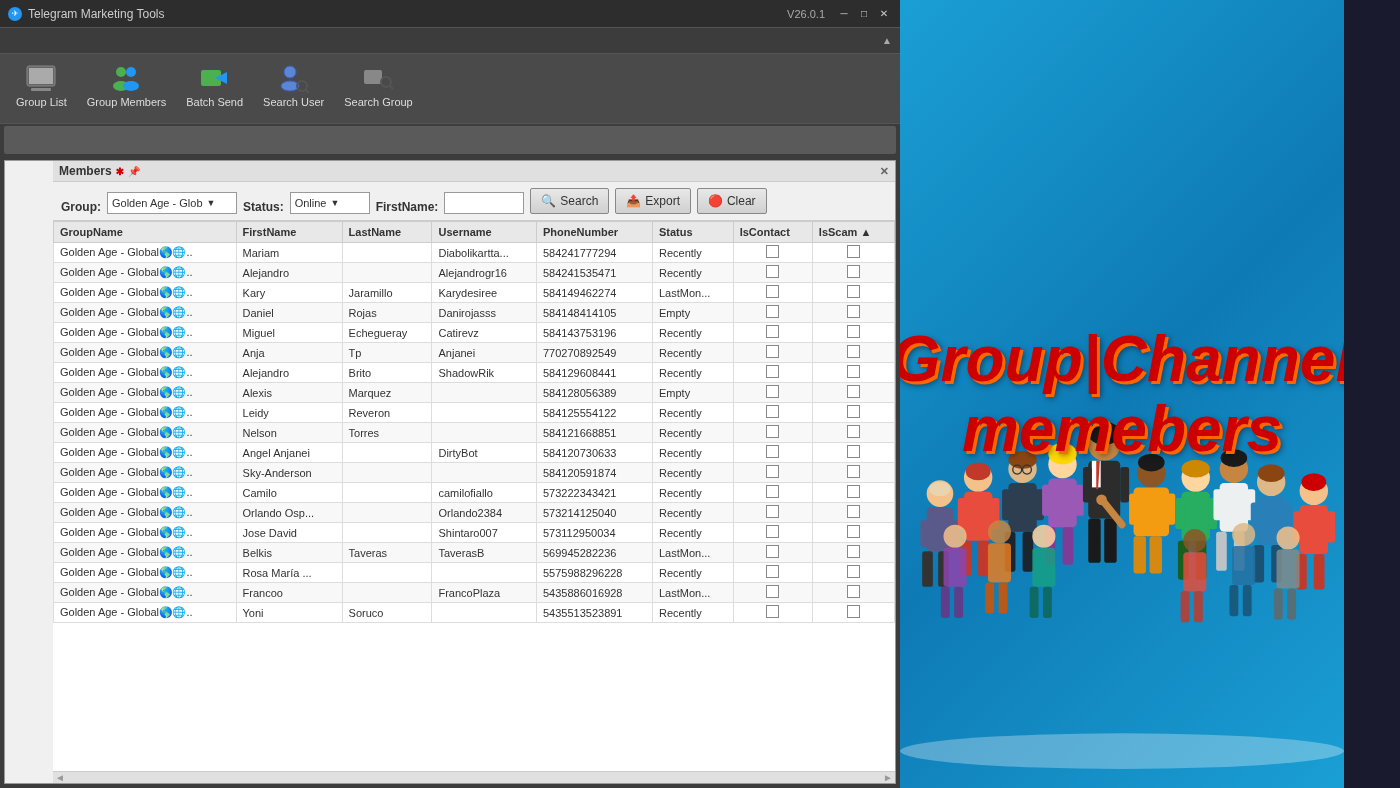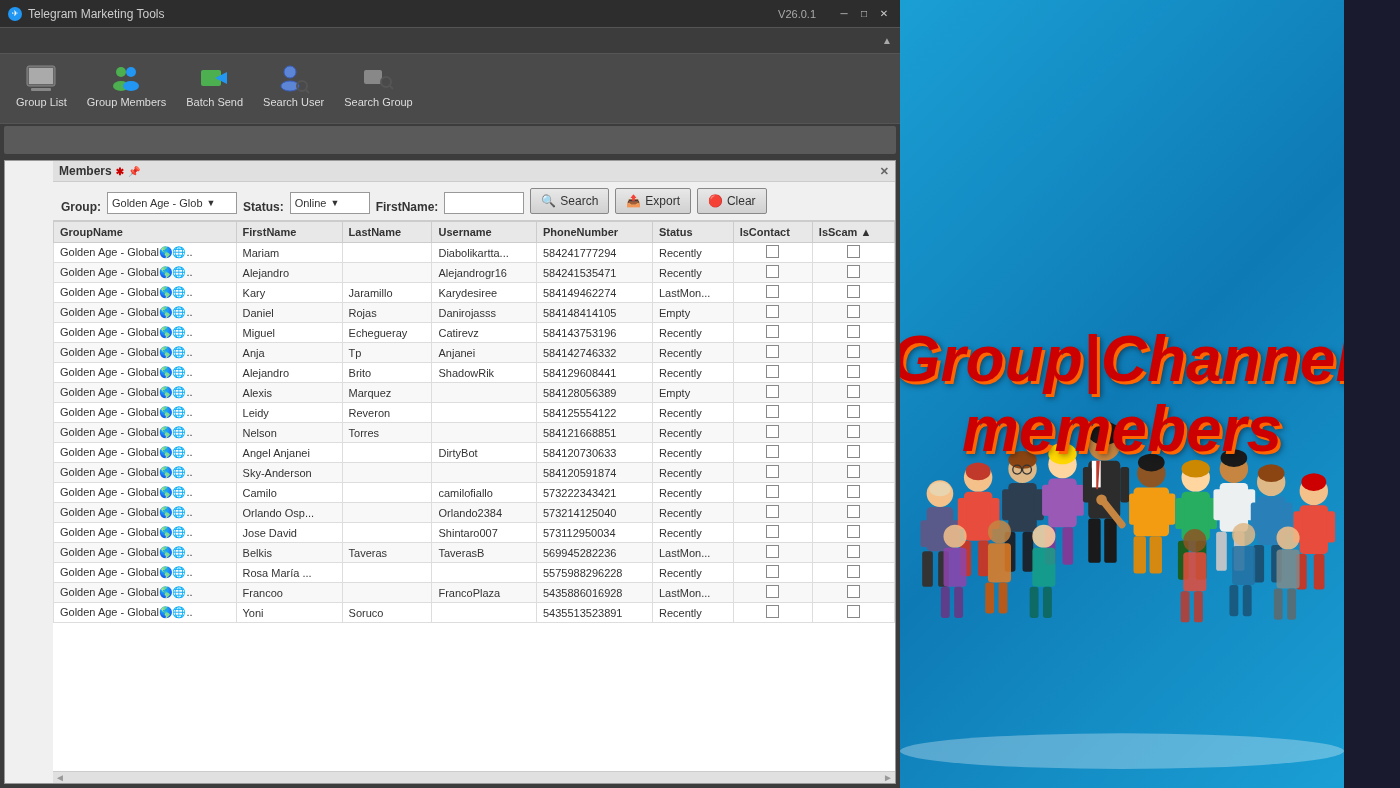--- a/index.html
+++ b/index.html
@@ -7,21 +7,21 @@
 
     
     .app-window { width: 900px; height: 788px; background: #3c3c3c; display: flex; flex-direction: column; }
 
     
     .title-bar { background: #2d2d2d; height: 28px; display: flex; align-items: center; padding: 0 8px; justify-content: space-between; border-bottom: 1px solid #555; }
     .title-bar-left { display: flex; align-items: center; gap: 6px; }
     .title-icon { width: 14px; height: 14px; background: #2196F3; border-radius: 50%; display: flex; align-items: center; justify-content: center; font-size: 8px; color: white; }
     .title-text { color: #ccc; font-size: 12px; }
     .title-bar-right { display: flex; align-items: center; gap: 4px; }
-    .title-version { color: #aaa; font-size: 11px; margin-right: 16px; }
+    .title-version { color: #aaa; font-size: 11px; margin-right: 7px; }
     .win-btn { width: 16px; height: 16px; border: none; cursor: pointer; font-size: 10px; display: flex; align-items: center; justify-content: center; color: #ccc; background: transparent; }
 
     
     .menu-bar { background: #3c3c3c; height: 26px; display: flex; align-items: center; padding: 0 4px; border-bottom: 1px solid #555; }
     .menu-item { color: #ddd; padding: 2px 10px; cursor: pointer; font-size: 12px; height: 22px; display: flex; align-items: center; border-radius: 2px; margin-top: 48px; }
     .menu-item.active { background: #666; color: #fef9c3; }
     .menu-arrow { margin-left: auto; color: #aaa; font-size: 10px; padding-right: 4px; }
 
     
     .toolbar { background: #4a4a4a; padding: 4px 8px; display: flex; gap: 4px; border-bottom: 1px solid #555; min-height: 70px; align-items: flex-start; flex-wrap: wrap; }
@@ -254,21 +254,21 @@
     <td>584143753196</td>
     <td>Recently</td>
     <td class="checkbox-cell"><div class="cb"></div></td>
     <td class="checkbox-cell"><div class="cb"></div></td>
   </tr>
             <tr>
     <td>Golden Age - Global🌎🌐..</td>
     <td>Anja</td>
     <td>Tp</td>
     <td>Anjanei</td>
-    <td>584142746332</td>
+    <td>770270892549</td>
     <td>Recently</td>
     <td class="checkbox-cell"><div class="cb"></div></td>
     <td class="checkbox-cell"><div class="cb"></div></td>
   </tr>
             <tr>
     <td>Golden Age - Global🌎🌐..</td>
     <td>Alejandro</td>
     <td>Brito</td>
     <td>ShadowRik</td>
     <td>584129608441</td>

